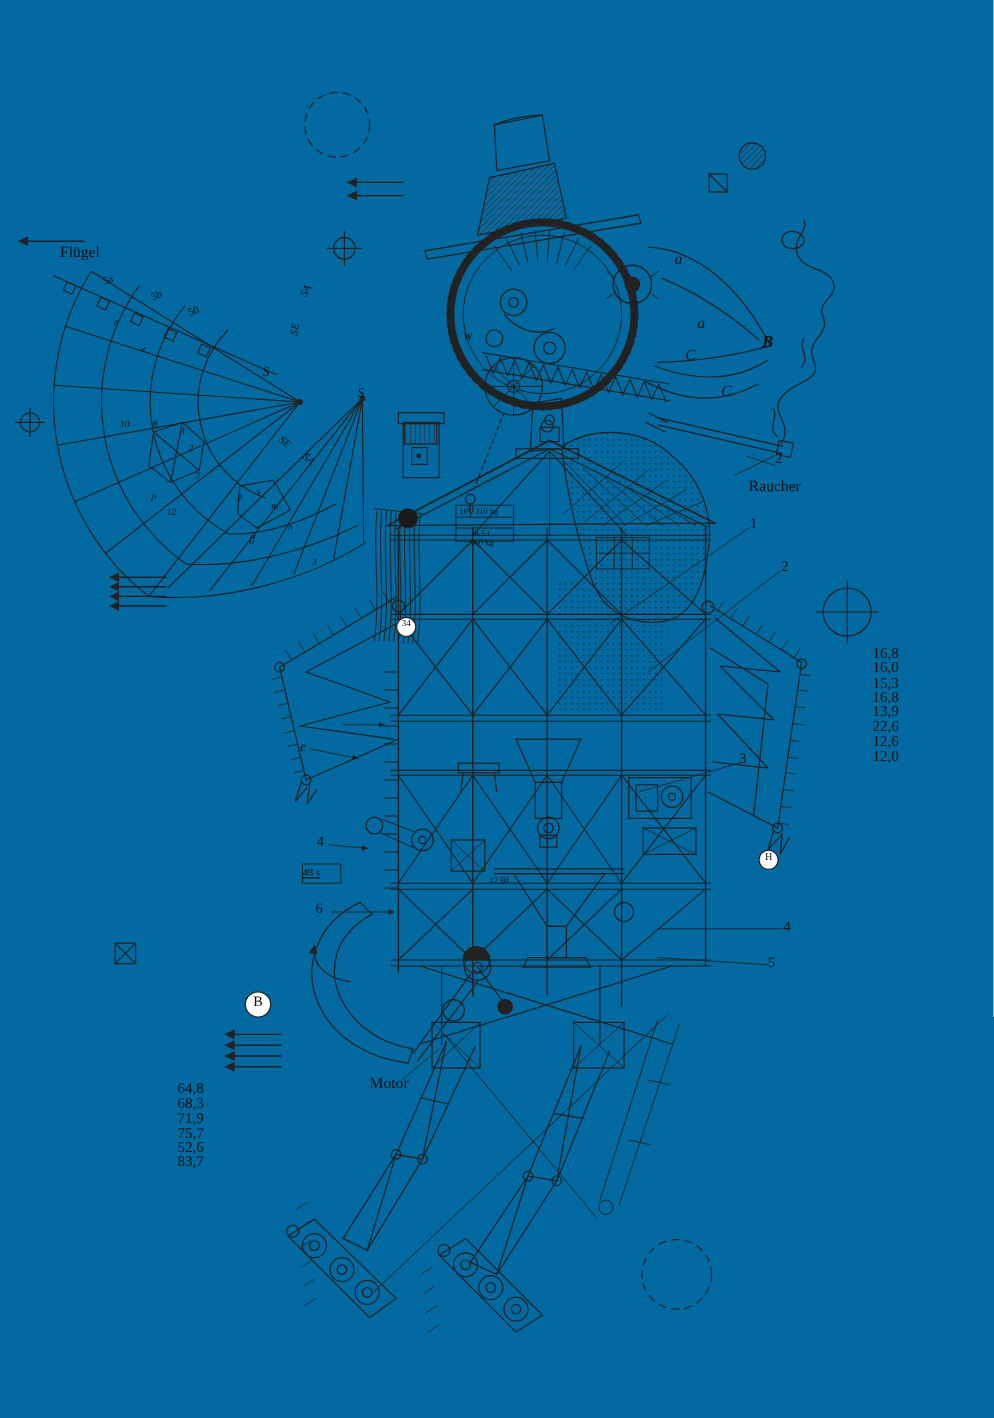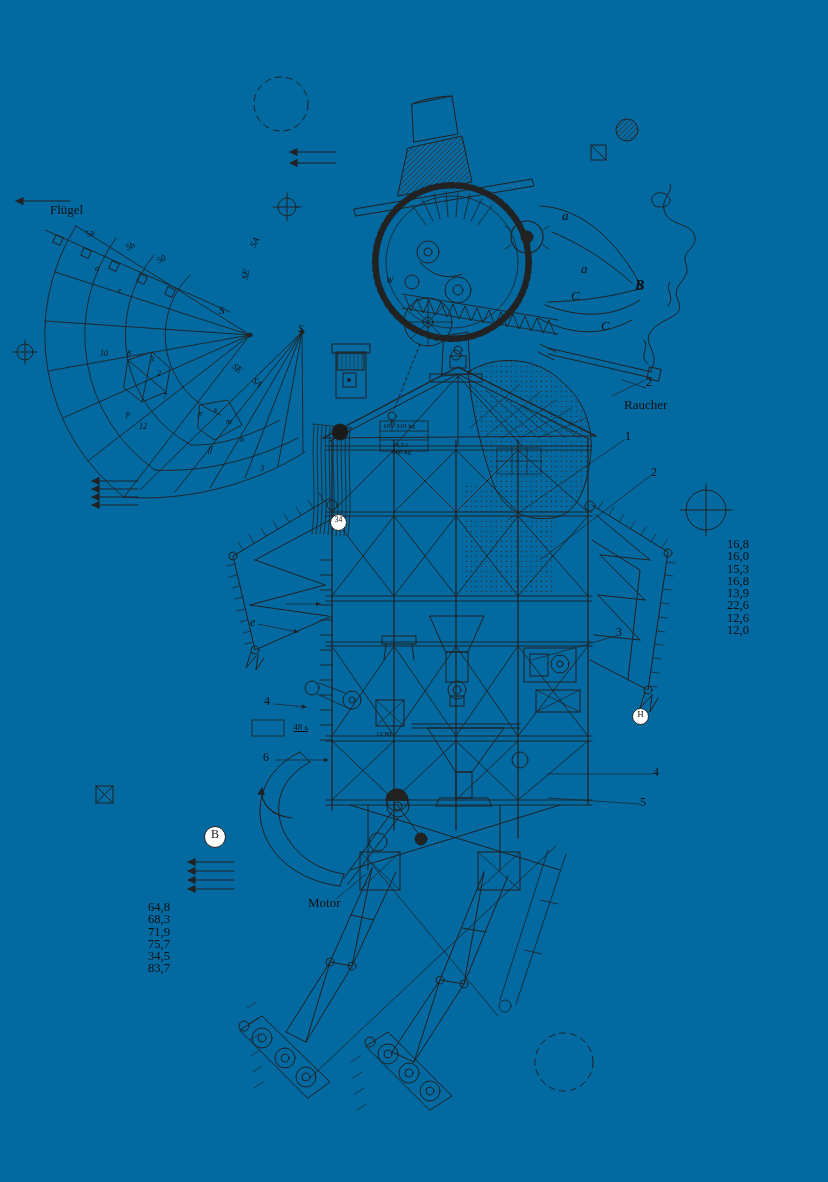--- a/index.html
+++ b/index.html
@@ -448,30 +448,30 @@
   <div>13,9</div>
   <div>22,6</div>
   <div>12,6</div>
   <div>12,0</div>
 </div>
 <div class="col" style="position:absolute;left:148px;top:901px;">
   <div>64,8</div>
   <div>68,3</div>
   <div>71,9</div>
   <div>75,7</div>
-  <div>34,5</div>
+  <div>52,6</div>
   <div>83,7</div>
 </div>
 
 <div class="boxtxt" style="left:383px;top:423px;">10</div>
 <div class="boxtxt" style="left:396px;top:423px;">310 kg</div>
 <div class="boxtxt" style="left:392px;top:433px;margin-top:16px;">660 kg</div>
 <div class="boxtxt" style="left:392px;top:442px;font-family:Liberation Serif, serif;">18,5 t</div>
-<div class="lbl" style="left:252px;top:723px;width:56px;text-align:right;font-size:9px;text-decoration:underline;">48 s</div>
-<div class="boxtxt" style="left:376px;top:731px;">12 Bf</div>
+<div class="lbl" style="left:252px;top:723px;width:56px;text-align:left;font-size:9px;text-decoration:underline;">48 s</div>
+<div class="boxtxt" style="left:408px;top:731px;">12 Bf</div>
 
 <div class="circ" style="left:204px;top:826px;width:20px;height:20px;font-size:12px;">
   <span>B</span>
 </div>
 <div class="circ" style="left:632px;top:708px;width:15px;height:15px;font-size:8.5px;">
   <span>H</span>
 </div>
 <div class="circ" style="left:330px;top:514px;width:15px;height:15px;font-size:7.5px;">
   <span>34</span>
 </div>

